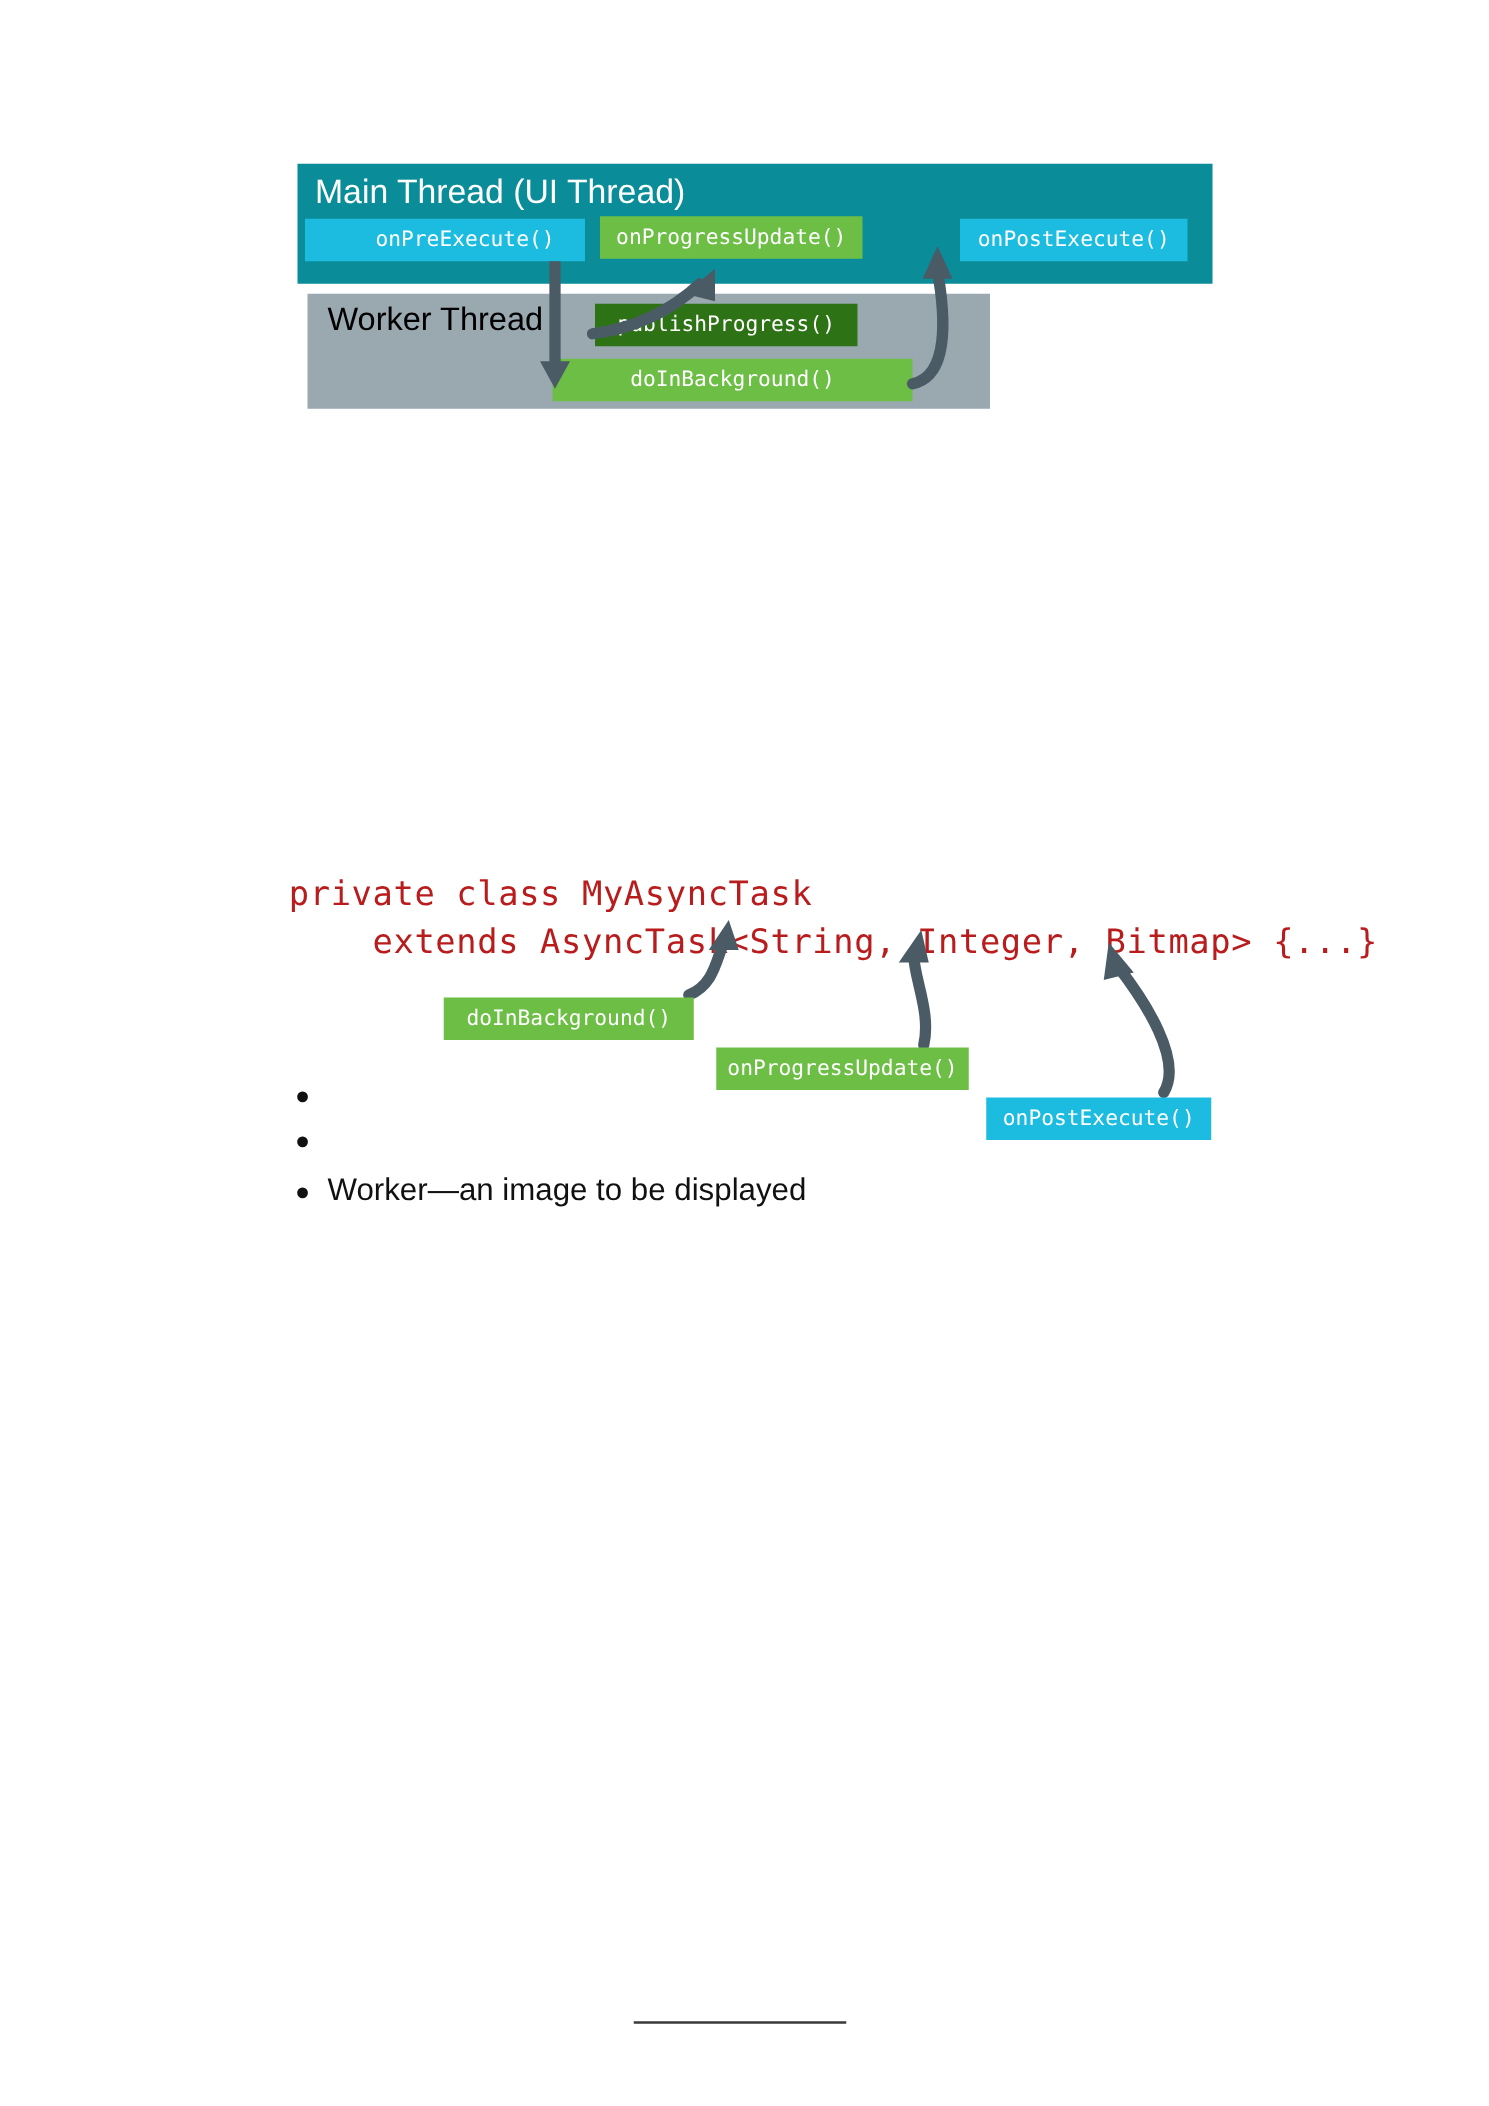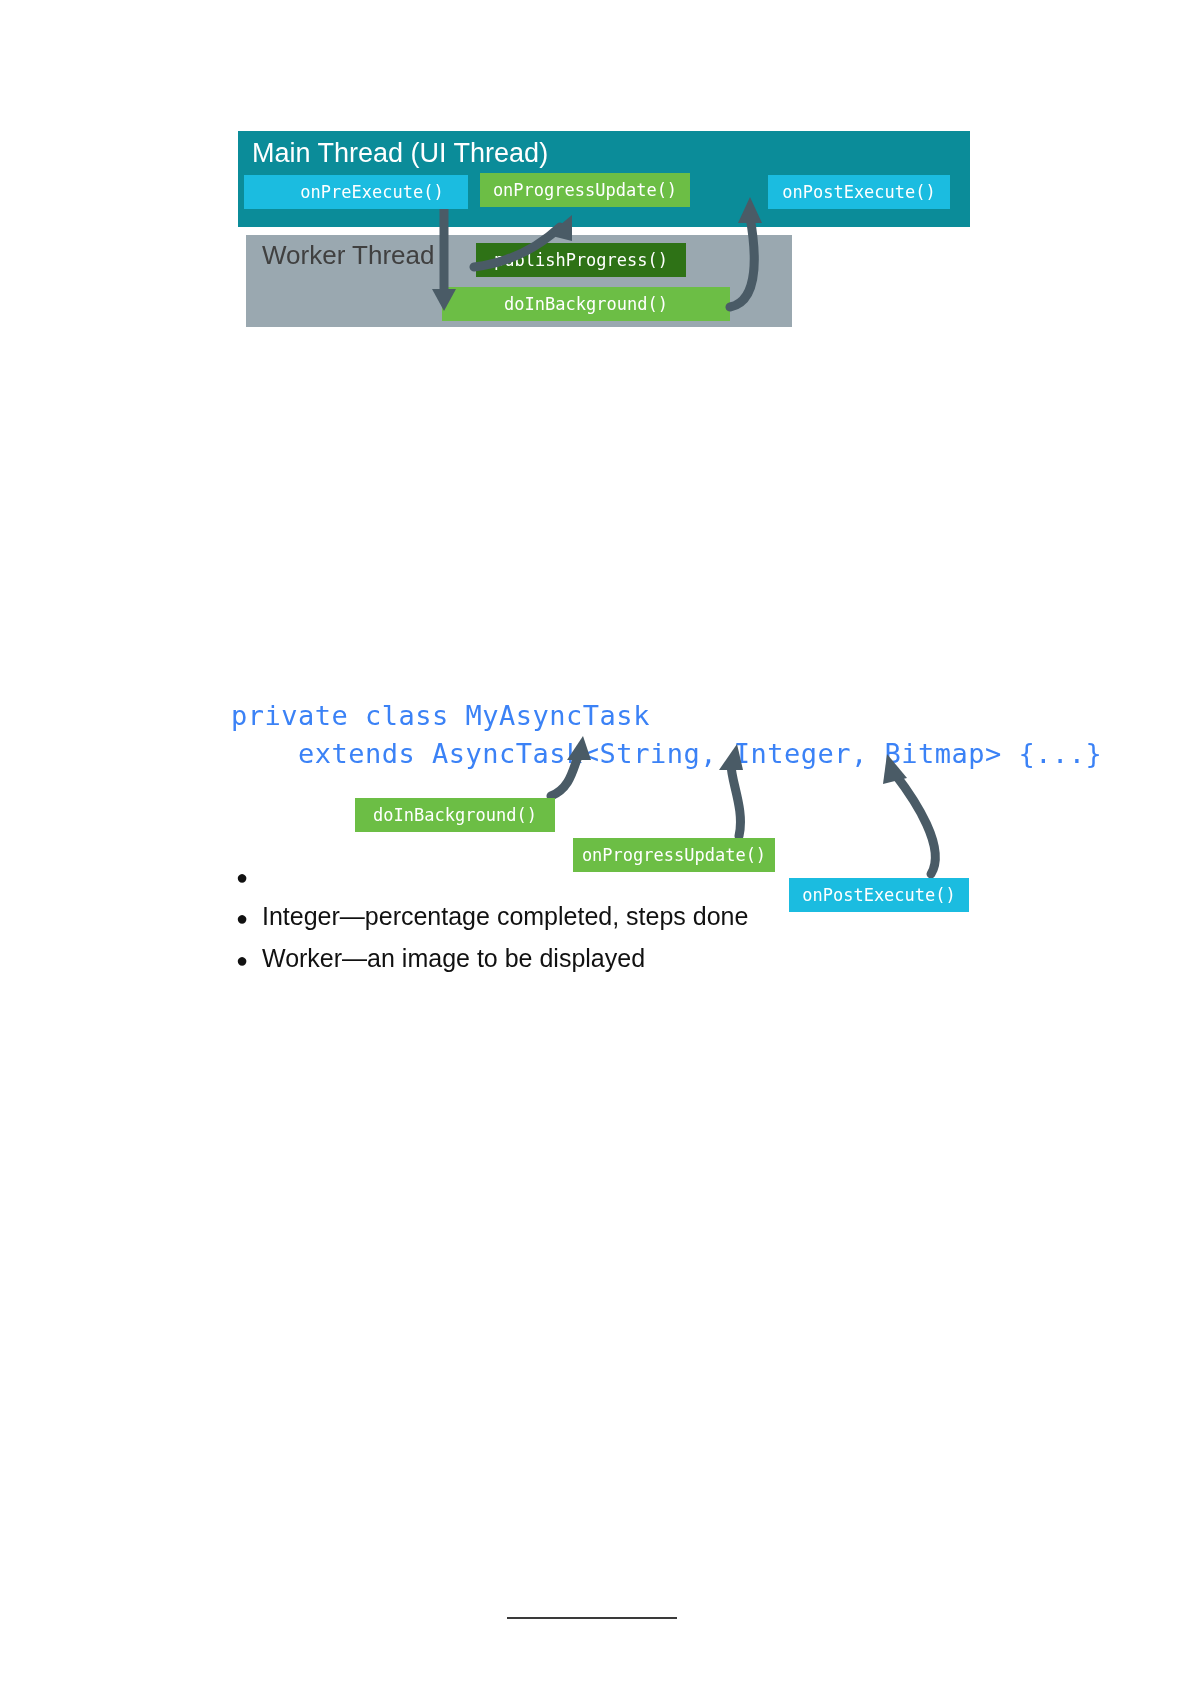--- a/index.html
+++ b/index.html
@@ -50,21 +50,21 @@
     top: 104px;
     width: 546px;
     height: 92px;
     background: #9AA8B0;
   }
   .worker-thread-title {
     position: absolute;
     left: 16px;
     top: 5px;
     font-size: 26px;
-    color: #404040;
+    color: #000000;
     font-family: "Liberation Sans", sans-serif;
     white-space: nowrap;
   }
 
   .chip {
     position: absolute;
     font-family: "DejaVu Sans Mono", monospace;
     font-size: 17px;
     color: #ffffff;
     display: flex;
@@ -105,21 +105,21 @@
   
   #code-block {
     position: absolute;
     left: 231px;
     top: 697px;
     width: 760px;
   }
   .code-line {
     font-family: "DejaVu Sans Mono", monospace;
     font-size: 27px;
-    color: #3b82f6;
+    color: #b91c1c;
     white-space: pre;
     line-height: 38px;
     letter-spacing: 0.5px;
   }
 
   
   #callouts {
     position: absolute;
     left: 231px;
     top: 770px;
@@ -269,21 +269,20 @@
 
     <div id="callout-onPostExecute" class="callout callout-cyan">onPostExecute()</div>
   </div>
 
   <div id="bullets">
     <div class="bullet-row">
       <span class="bullet-dot">●</span>
     </div>
     <div class="bullet-row">
       <span class="bullet-dot">●</span>
-      <span class="bullet-text">Integer—percentage completed, steps done</span>
     </div>
     <div class="bullet-row">
       <span class="bullet-dot">●</span>
       <span class="bullet-text">Worker—an image to be displayed</span>
     </div>
   </div>
 
   <div id="footer-rule"></div>
 
 </div>

